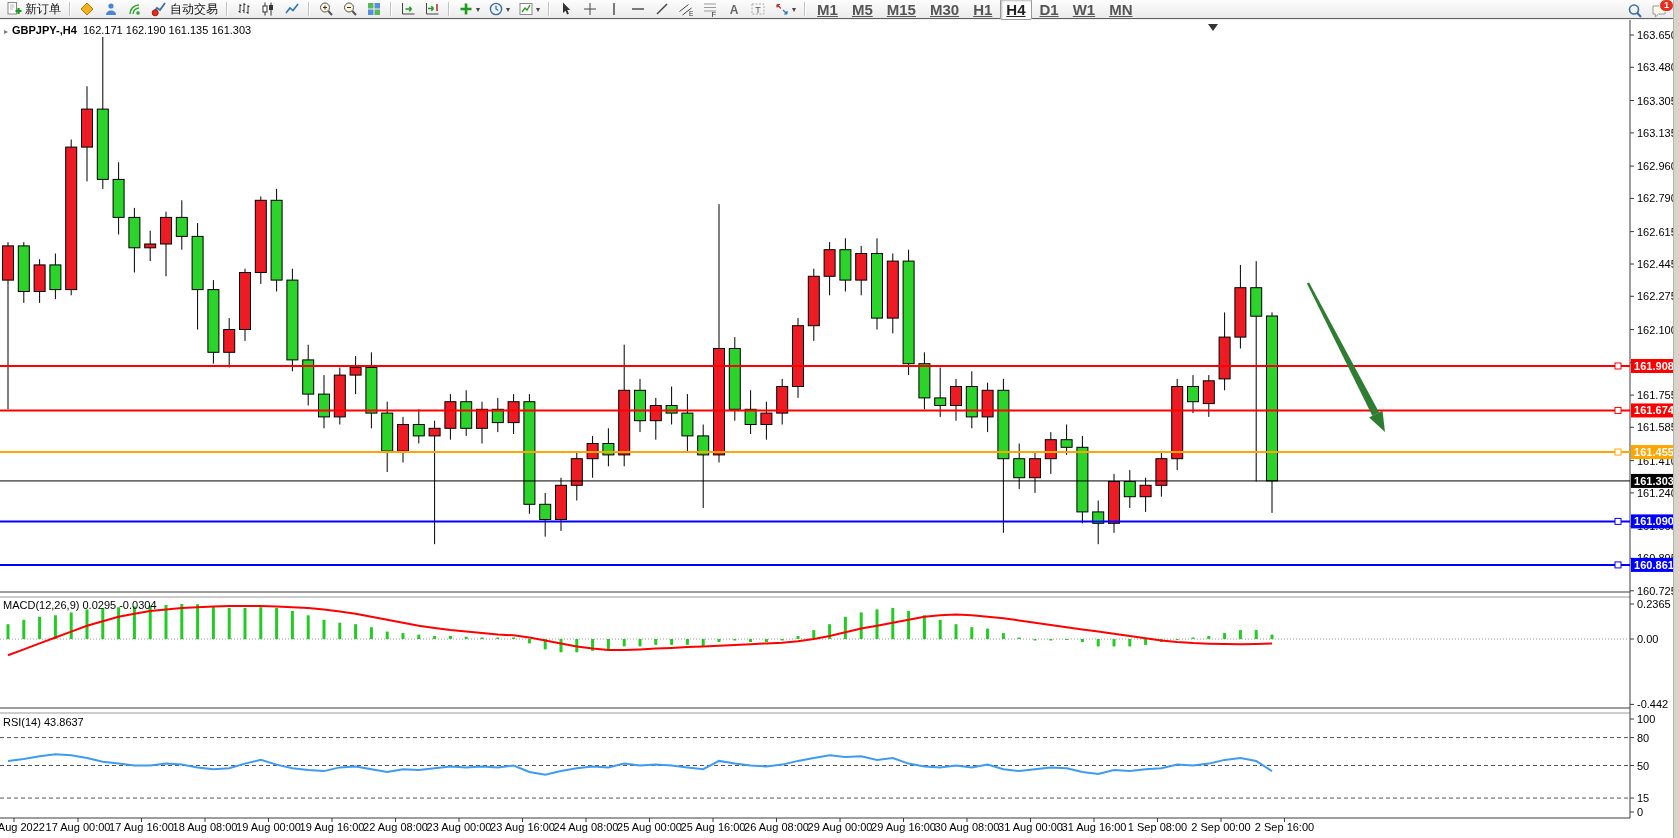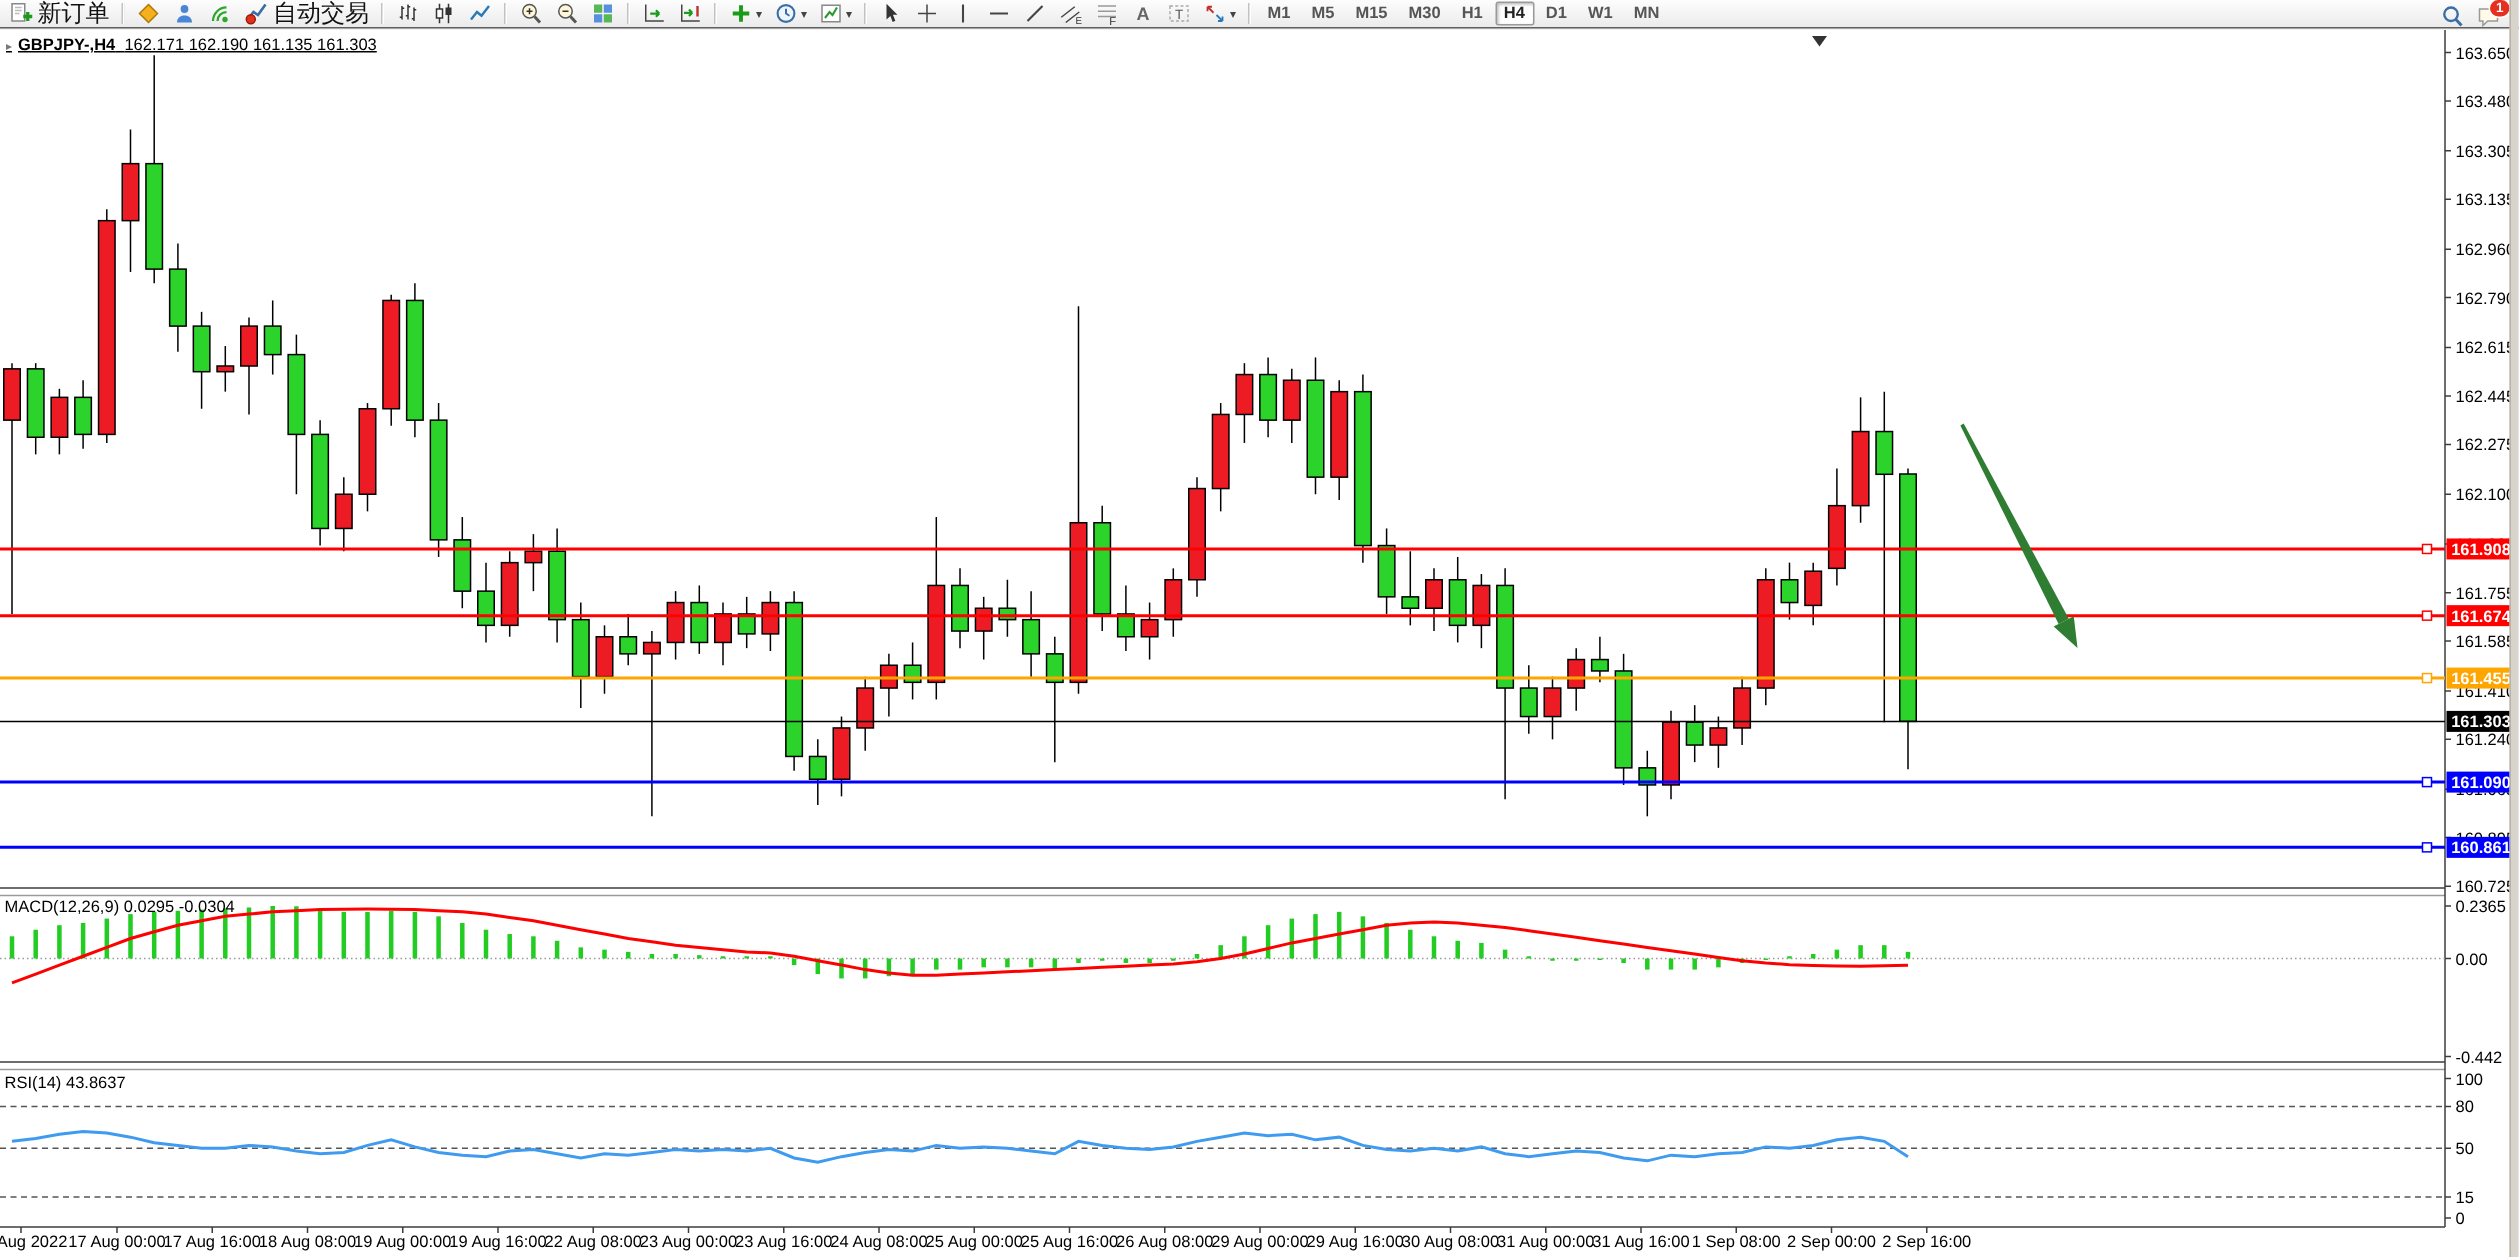--- a/index.html
+++ b/index.html
@@ -2,24 +2,24 @@
 <html><head>
 <meta charset="utf-8">
 <style>
   html,body{margin:0;padding:0;width:1679px;height:838px;overflow:hidden;background:#f0f0f0;
     font-family:"Liberation Sans",sans-serif;}
   #toolbar{position:absolute;top:0;left:0;width:1679px;height:19px;
     background:linear-gradient(#fdfdfd,#ebebeb);border-bottom:1px solid #5f5f5f;
     display:flex;align-items:center;padding-left:2px;box-sizing:border-box;}
   .tb-btn{display:flex;align-items:center;height:17px;padding:0 2px;margin:0 1px;border:1px solid transparent;border-radius:2px;cursor:default;}
   .tb-btn svg{display:block;}
-  .tb-label{font-size:16px;color:#111;margin-left:3px;white-space:nowrap;}
+  .tb-label{font-size:12px;color:#111;margin-left:3px;white-space:nowrap;}
   .tb-caret{font-size:8px;color:#444;margin-left:2px;}
   .tb-sep{width:1px;height:14px;background:#c2c2c2;margin:0 4px;border-right:1px solid #fff;}
-  .tb-tf{font-size:11px;font-weight:bold;color:#555;padding:1px 5px;margin:0 1px;border:1px solid transparent;border-radius:2px;}
+  .tb-tf{font-size:15px;font-weight:bold;color:#555;padding:1px 5px;margin:0 1px;border:1px solid transparent;border-radius:2px;text-decoration:underline;}
   .tb-tf.active{background:#fff;border:1px solid #9a9a9a;box-shadow:inset 1px 1px 2px #bbb;color:#222;}
   #tb-right{position:absolute;right:8px;top:1px;display:flex;align-items:center;}
   .badge{position:absolute;top:-3px;right:-5px;background:#e53020;color:#fff;font-size:9px;font-weight:bold;
     border-radius:7px;padding:0 4px;line-height:11px;border:1px solid #fff;}
   #chart-wrap{position:absolute;top:20px;left:0;width:1679px;height:818px;background:#fff;}
   #chart{position:absolute;top:0;left:0;}
   #chart text{font-family:"Liberation Sans",sans-serif;}
   .overlay-label{position:absolute;font-size:11px;color:#000;white-space:nowrap;z-index:5;}
   .overlay-label .tri{color:#777;font-size:8px;margin-right:4px;}
   #right-edge{position:absolute;top:0;right:0;width:5px;height:838px;background:#d8d4cc;border-left:1px solid #b8b4ac;}
@@ -676,21 +676,21 @@
         <line x1="1284.5" y1="798" x2="1284.5" y2="802" stroke="#3c3c3c"></line>
         <text x="1284.5" y="811" text-anchor="middle">2 Sep 16:00</text>
       </g>
       <g>
         <polygon points="1309.1,262.4 1306.9,263.6 1372.4,396.0 1379.2,392.5" fill="#2E7D32"></polygon>
         <polygon points="1385,412 1369.1,397.6 1382.5,390.8" fill="#2E7D32"></polygon>
       </g>
     </svg>
 </div>
 
-<div class="overlay-label" style="left:4px;top:24px;text-decoration:underline;">
+<div class="overlay-label" style="left:4px;top:24px;">
   <span class="tri">▸</span><b><span>GBPJPY-,H4</span></b>&nbsp;&nbsp;<span>162.171 162.190 161.135 161.303</span>
 </div>
 <div class="overlay-label" style="left:3px;top:599px;">
   <span>MACD(12,26,9)</span>&nbsp;<span>0.0295 -0.0304</span>
 </div>
 <div class="overlay-label" style="left:3px;top:716px;text-align:right;">
   <span>RSI(14)</span>&nbsp;<span>43.8637</span>
 </div>
 
 <div id="right-edge"></div>

